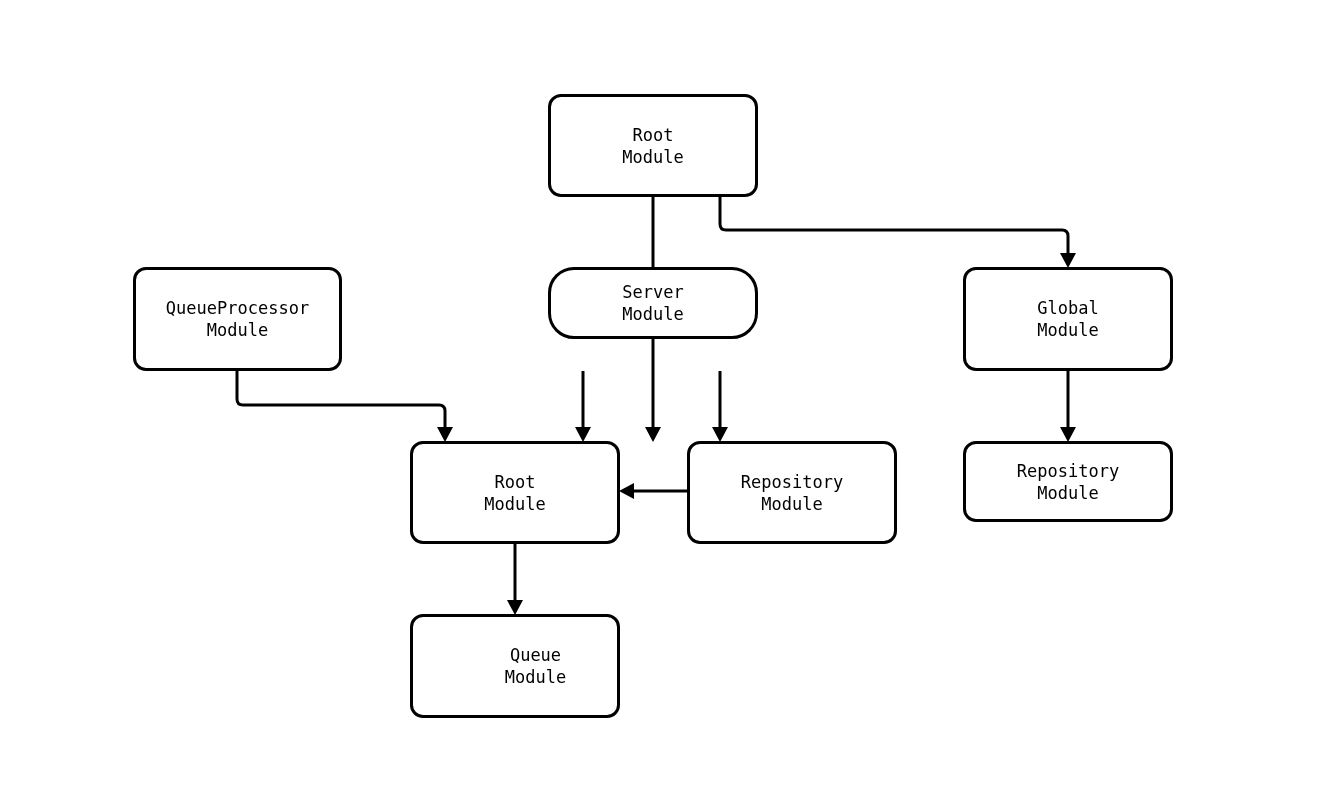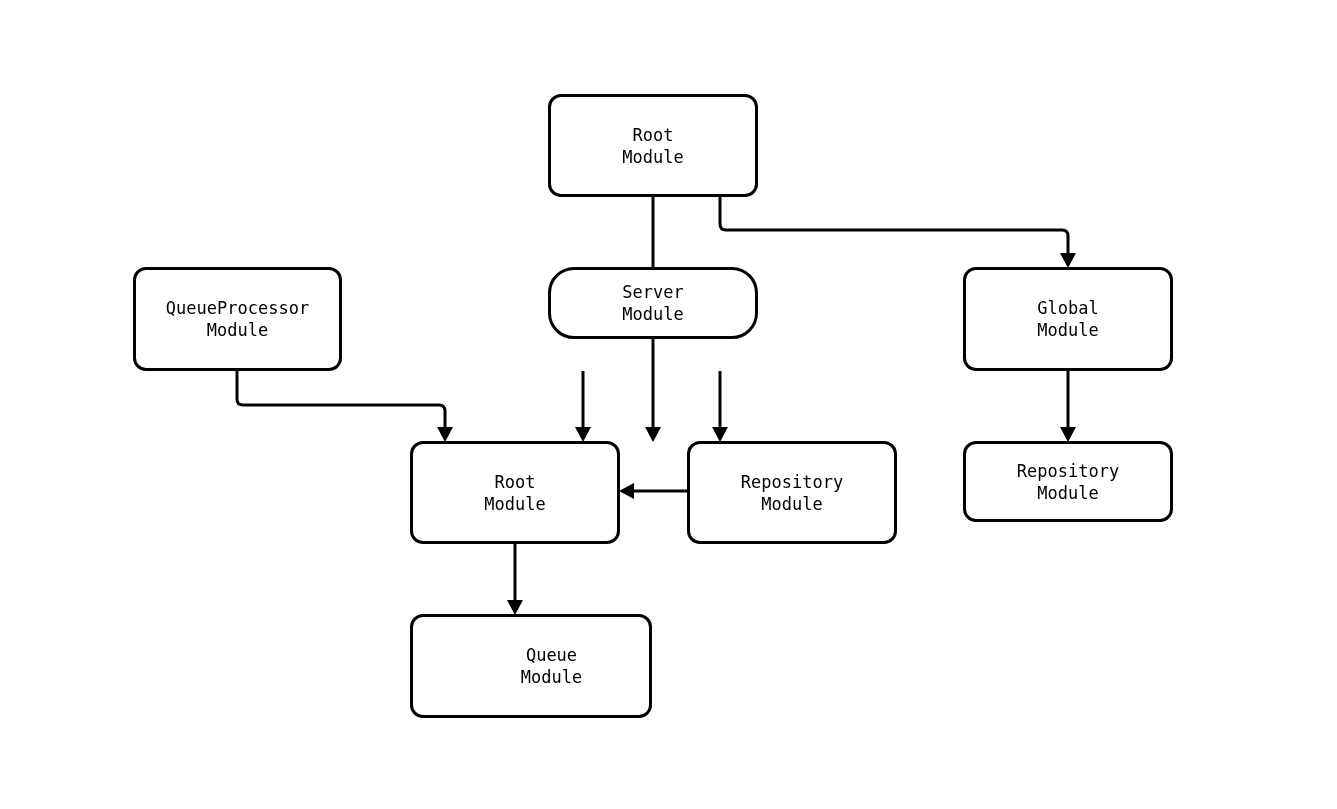--- a/index.html
+++ b/index.html
@@ -125,18 +125,18 @@
   <div class="node" style="left:687px; top:441px; width:210px; height:103px;">
     <div class="node-label">Repository</div>
     <div class="node-label">Module</div>
   </div>
 
   <div class="node" style="left:963px; top:441px; width:210px; height:81px;">
     <div class="node-label">Repository</div>
     <div class="node-label">Module</div>
   </div>
 
-  <div class="node" style="left:410px; top:614px; width:242px; height:104px;padding-left:41px;">
+  <div class="node" style="left:410px; top:614px; width:210px; height:104px;padding-left:41px;">
     <div class="node-label">Queue</div>
     <div class="node-label">Module</div>
   </div>
 
 </div>
 
 </body></html>

